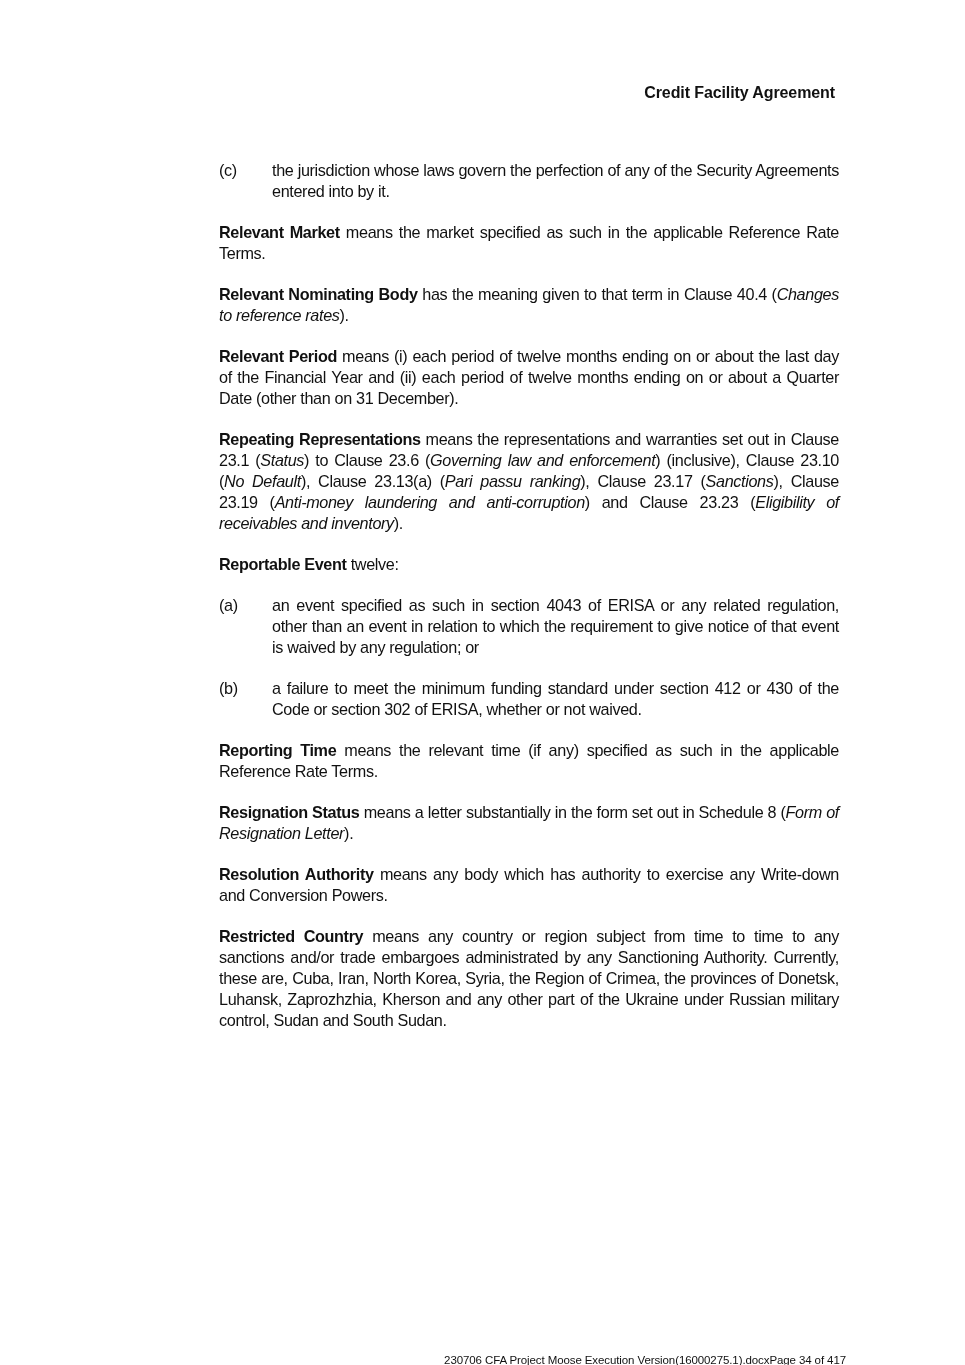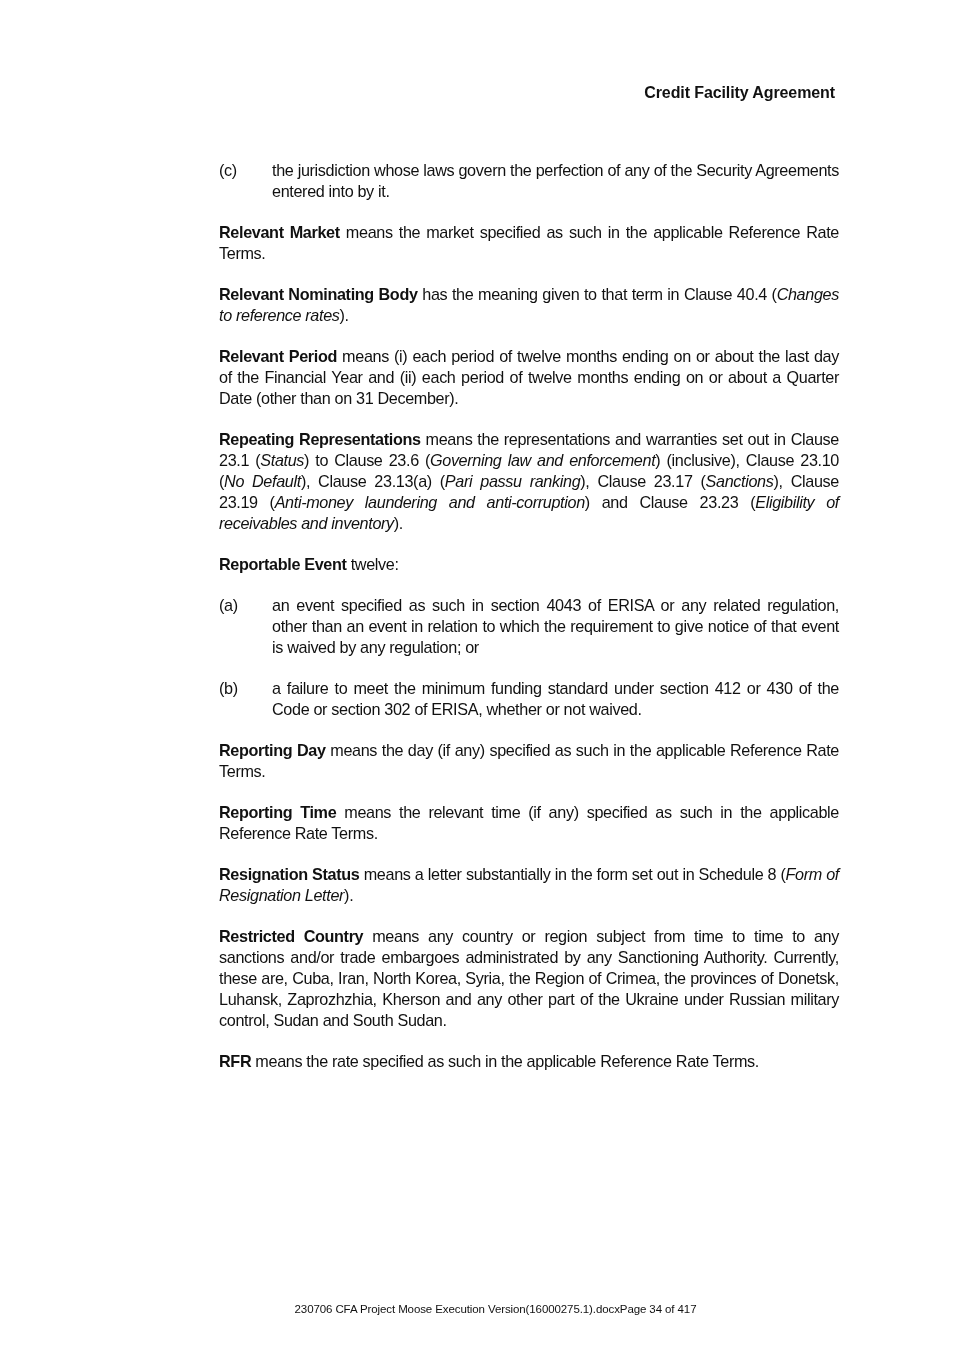--- a/index.html
+++ b/index.html
@@ -15,22 +15,22 @@
     position: absolute; left: 219px; top: 160px; width: 620px;
     font-size: 16.2px; line-height: 21px; letter-spacing: -0.35px;
   }
   .para { margin: 0 0 20px 0; text-align: justify; }
   .list-item { display: flex; margin: 0 0 20px 0; }
   .list-label { width: 53px; flex: 0 0 53px; }
   .list-text { flex: 1; text-align: justify; }
   .para b, .list-text b { font-weight: bold; margin-top: 44px; }
   .para i, .list-text i { font-style: italic; }
   .footer {
-    position: absolute; top: 1303px; left: 145px; width: 701px;
-    font-size: 11.5px; display: flex; justify-content: center;
+    position: absolute; top: 1354px; left: 145px; width: 701px;
+    font-size: 11.5px; display: flex; justify-content: flex-end;
     letter-spacing: -0.1px;
   }
 </style>
 </head>
 <body>
 
 <div class="header-title">Credit Facility Agreement</div>
 
 <div class="content" id="content">
     <div class="list-item">
@@ -43,23 +43,22 @@
     <p class="para"><b>Repeating Representations</b><span> means the representations and warranties set out in Clause 23.1 (</span><i>Status</i><span>) to Clause 23.6 (</span><i>Governing law and enforcement</i><span>) (inclusive), Clause 23.10 (</span><i>No Default</i><span>), Clause 23.13(a) (</span><i>Pari passu ranking</i><span>), Clause 23.17 (</span><i>Sanctions</i><span>), Clause 23.19 (</span><i>Anti-money laundering and anti-corruption</i><span>) and Clause 23.23 (</span><i>Eligibility of receivables and inventory</i><span>).</span></p>
     <p class="para"><b>Reportable Event</b><span> twelve:</span></p>
     <div class="list-item">
       <div class="list-label">(a)</div>
       <div class="list-text"><span>an event specified as such in section 4043 of ERISA or any related regulation, other than an event in relation to which the requirement to give notice of that event is waived by any regulation; or</span></div>
     </div>
     <div class="list-item">
       <div class="list-label">(b)</div>
       <div class="list-text"><span>a failure to meet the minimum funding standard under section 412 or 430 of the Code or section 302 of ERISA, whether or not waived.</span></div>
     </div>
-    <p class="para"><b>Reporting Day</b><span> means the day (if any) specified as such in the applicable Reference Rate Terms.</span></p>
     <p class="para"><b>Reporting Time</b><span> means the relevant time (if any) specified as such in the applicable Reference Rate Terms.</span></p>
     <p class="para"><b>Resignation Status</b><span> means a letter substantially in the form set out in Schedule 8 (</span><i>Form of Resignation Letter</i><span>).</span></p>
+    <p class="para"><b>Resolution Authority</b><span> means any body which has authority to exercise any Write-down and Conversion Powers.</span></p>
     <p class="para"><b>Restricted Country</b><span> means any country or region subject from time to time to any sanctions and/or trade embargoes administrated by any Sanctioning Authority. Currently, these are, Cuba, Iran, North Korea, Syria, the Region of Crimea, the provinces of Donetsk, Luhansk, Zaprozhzhia, Kherson and any other part of the Ukraine under Russian military control, Sudan and South Sudan.</span></p>
-    <p class="para"><b>RFR</b><span> means the rate specified as such in the applicable Reference Rate Terms.</span></p>
   </div>
 
 <div class="footer">
   <span>230706 CFA Project Moose Execution Version(16000275.1).docx</span>
   <span>Page 34 of 417</span>
 </div>
 
 </body></html>

